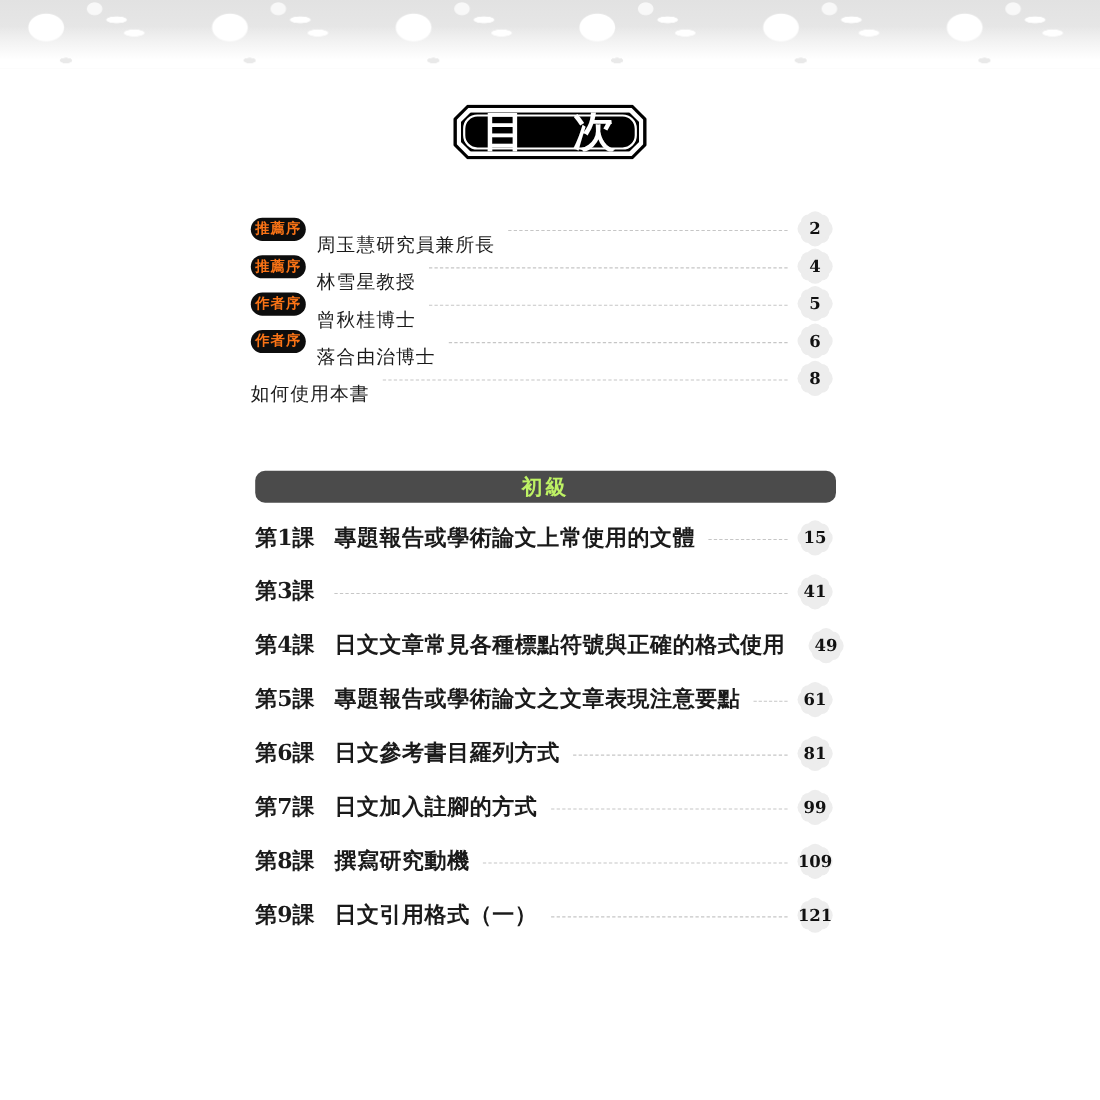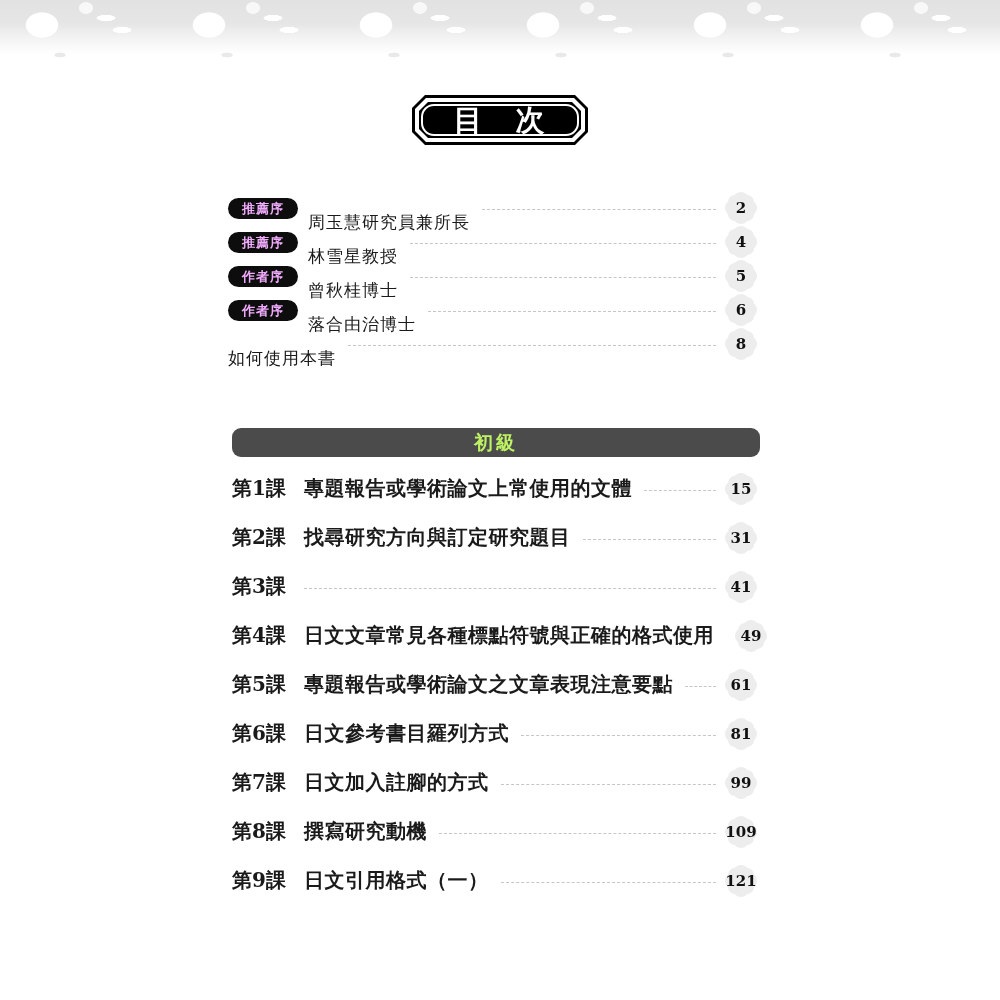--- a/index.html
+++ b/index.html
@@ -27,28 +27,28 @@
   
   .title-box { position:absolute; left:412px; top:95px; width:176px; height:50px; }
   .oct1 { position:absolute; inset:0; background:#000;
     clip-path:polygon(13px 0,calc(100% - 13px) 0,100% 13px,100% calc(100% - 13px),calc(100% - 13px) 100%,13px 100%,0 calc(100% - 13px),0 13px); }
   .oct2 { position:absolute; inset:3px; background:#fff;
     clip-path:polygon(11px 0,calc(100% - 11px) 0,100% 11px,100% calc(100% - 11px),calc(100% - 11px) 100%,11px 100%,0 calc(100% - 11px),0 11px); }
   .oct3 { position:absolute; inset:7px; background:#000;
     clip-path:polygon(9px 0,calc(100% - 9px) 0,100% 9px,100% calc(100% - 9px),calc(100% - 9px) 100%,9px 100%,0 calc(100% - 9px),0 9px);
     display:flex; align-items:center; justify-content:center; }
   .oct-line { position:absolute; inset:2px; border:2px solid #fff; border-radius:13px; }
-  .title-text { position:relative; color:#fff; font-size:29px; font-weight:bold; letter-spacing:2px; line-height:1; }
+  .title-text { position:relative; color:#fff; font-size:39px; font-weight:bold; letter-spacing:2px; line-height:1; }
 
   
   .front-list { position:absolute; left:228px; top:191px; width:534px; }
   .f-row { display:flex; align-items:center; height:34px; font-size:17px; }
   .badge {
-    flex:0 0 auto; background:#0d0d0d; color:#f0abfc; font-weight:bold; font-size:13px;
-    line-height:1; padding:4px 14px; border-radius:12px; letter-spacing:1px; margin-right:10px;
+    flex:0 0 auto; background:#0d0d0d; color:#f97316; font-weight:bold; font-size:13px;
+    line-height:1; padding:4px 4px; border-radius:12px; letter-spacing:1px; margin-right:10px;
   }
   .f-title { flex:0 0 auto; letter-spacing:1px; white-space:nowrap;margin-top:28px; }
 
   
   .leader { flex:1 1 auto; height:0; border-top:1px dashed #c6c6c6; margin:3px 4px 0 12px; }
   .pagecell { flex:0 0 auto; position:relative; width:42px; display:flex; align-items:center; justify-content:center; }
   .blob { position:absolute; left:50%; top:50%; width:18px; height:18px; transform:translate(-50%,-50%);
     border-radius:50%; background:#ededed;
     box-shadow:0 -8px 0 -1px #ededed,0 8px 0 -1px #ededed,-8px 0 0 -1px #ededed,8px 0 0 -1px #ededed,
       -6px -6px 0 -2px #ededed,6px -6px 0 -2px #ededed,-6px 6px 0 -2px #ededed,6px 6px 0 -2px #ededed; }
@@ -138,29 +138,20 @@
     <div class="l-row">
       <span class="l-no">第1課</span>
       <span class="l-title">專題報告或學術論文上常使用的文體</span>
       <span class="leader"></span>
       <span class="pagecell">
           <span class="blob"></span>
           <span class="pnum">15</span>
         </span>
     </div>
     <div class="l-row">
-      <span class="l-no">第2課</span>
-      <span class="l-title">找尋研究方向與訂定研究題目</span>
-      <span class="leader"></span>
-      <span class="pagecell">
-          <span class="blob"></span>
-          <span class="pnum">31</span>
-        </span>
-    </div>
-    <div class="l-row">
       <span class="l-no">第3課</span>
       <span class="leader"></span>
       <span class="pagecell">
           <span class="blob"></span>
           <span class="pnum">41</span>
         </span>
     </div>
     <div class="l-row">
       <span class="l-no">第4課</span>
       <span class="l-title">日文文章常見各種標點符號與正確的格式使用</span>

